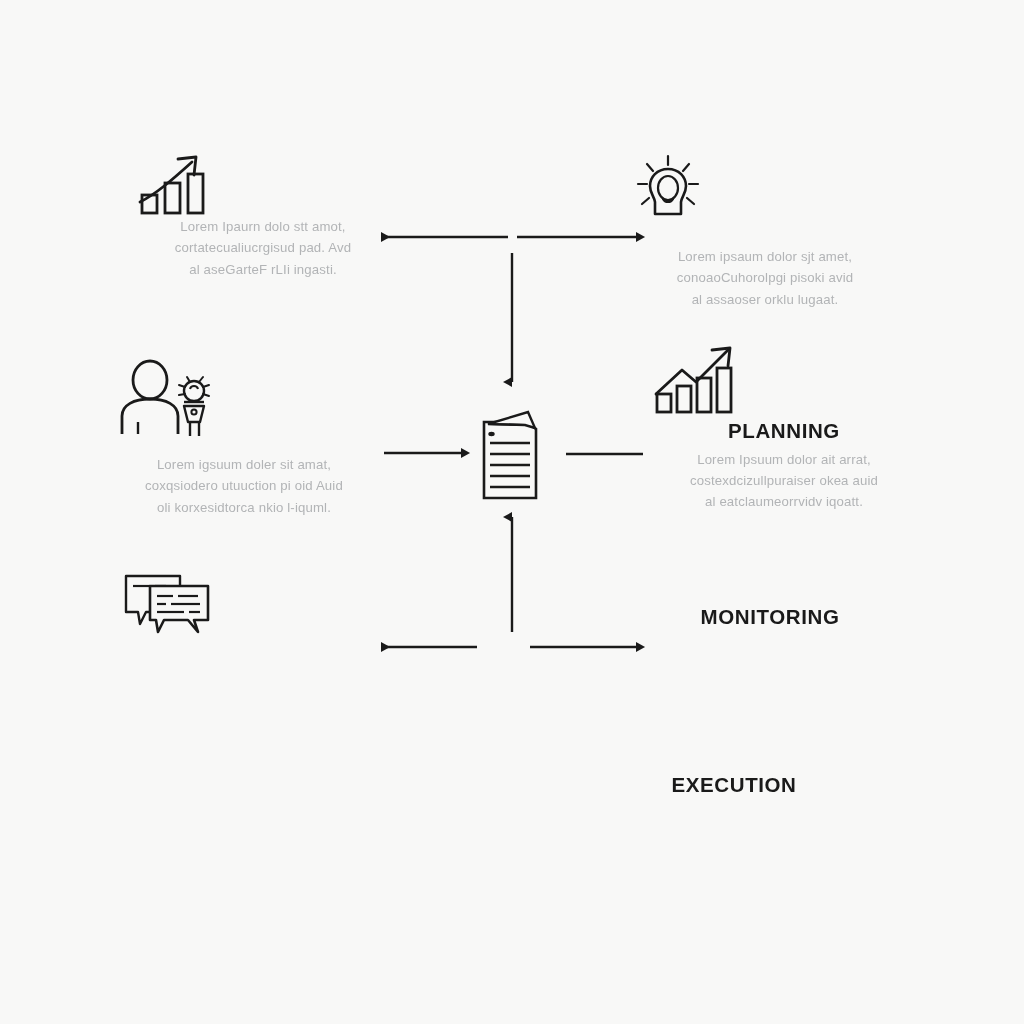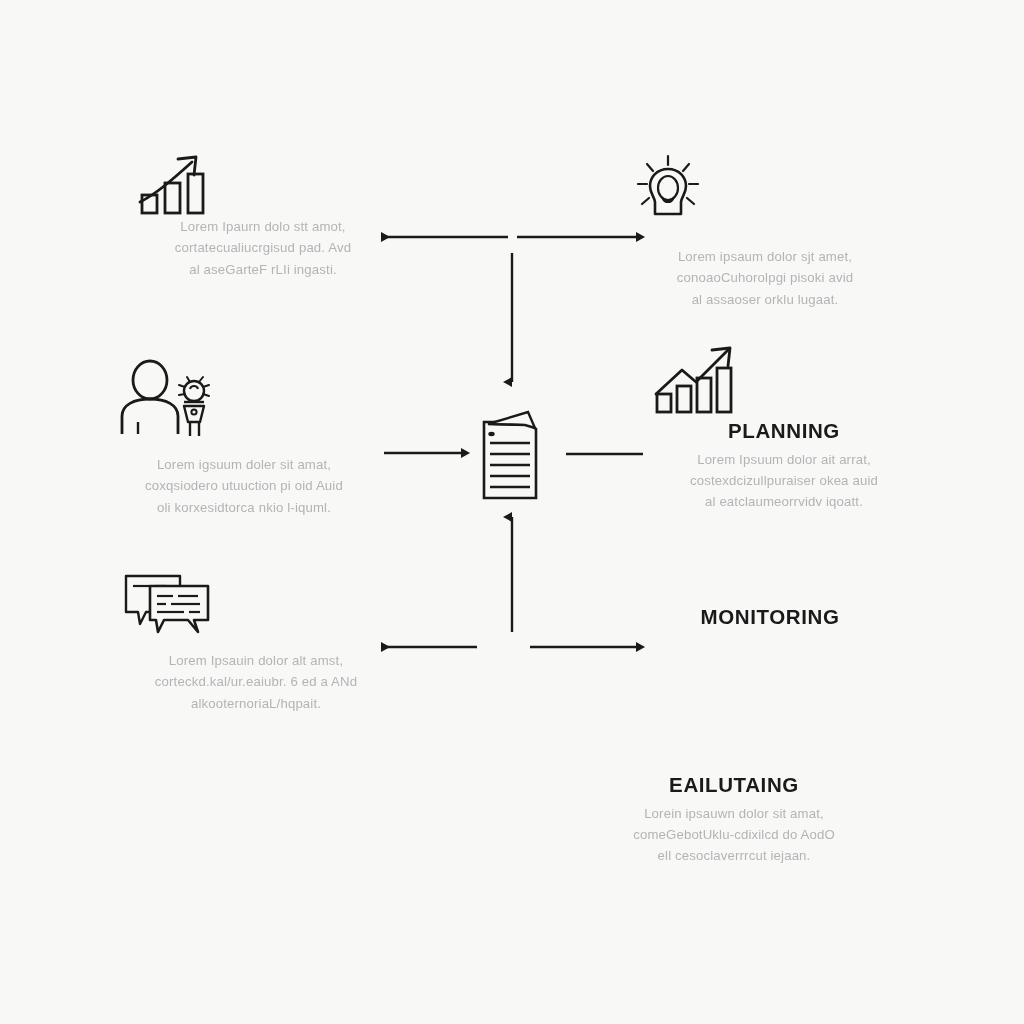--- a/index.html
+++ b/index.html
@@ -246,30 +246,24 @@
         <path d="M30,14 L88,14 L88,48 L74,48 L78,60 L68,48 L44,48 L38,60 L36,48 L30,48 Z" fill="#f8f8f7" stroke="#1a1a1a" stroke-width="2.6" stroke-linejoin="round"></path>
         <line x1="37" y1="24" x2="53" y2="24" stroke="#1a1a1a" stroke-width="2.2"></line>
         <line x1="58" y1="24" x2="78" y2="24" stroke="#1a1a1a" stroke-width="2.2"></line>
         <line x1="37" y1="32" x2="46" y2="32" stroke="#1a1a1a" stroke-width="2.2"></line>
         <line x1="51" y1="32" x2="80" y2="32" stroke="#1a1a1a" stroke-width="2.2"></line>
         <line x1="37" y1="40" x2="64" y2="40" stroke="#1a1a1a" stroke-width="2.2"></line>
         <line x1="69" y1="40" x2="80" y2="40" stroke="#1a1a1a" stroke-width="2.2"></line>
       </svg>
     </span>
     <div class="node-title"></div>
-    <div class="node-desc" style="margin-top:14px;">Lorem Ipsauin dolor alt amst,
-corteckd.kal/ur.eaiubr. 6 ed a ANd
-alkooternoriaL/hqpait.</div>
   </div>
 
   <div class="node" style="left:634px; top:602px; width:272px;">
     <div class="node-title">MONITORING</div>
   </div>
 
 
   <div class="node" style="left:598px; top:770px; width:272px;">
-    <div class="node-title">EAILUTAING</div>
-    <div class="node-desc">Lorein ipsauwn dolor sit amat,
-comeGebotUklu-cdixilcd do AodO
-ell cesoclaverrrcut iejaan.</div>
+    <div class="node-title">EXECUTION</div>
   </div>
 
 </div>
 
 </body></html>

